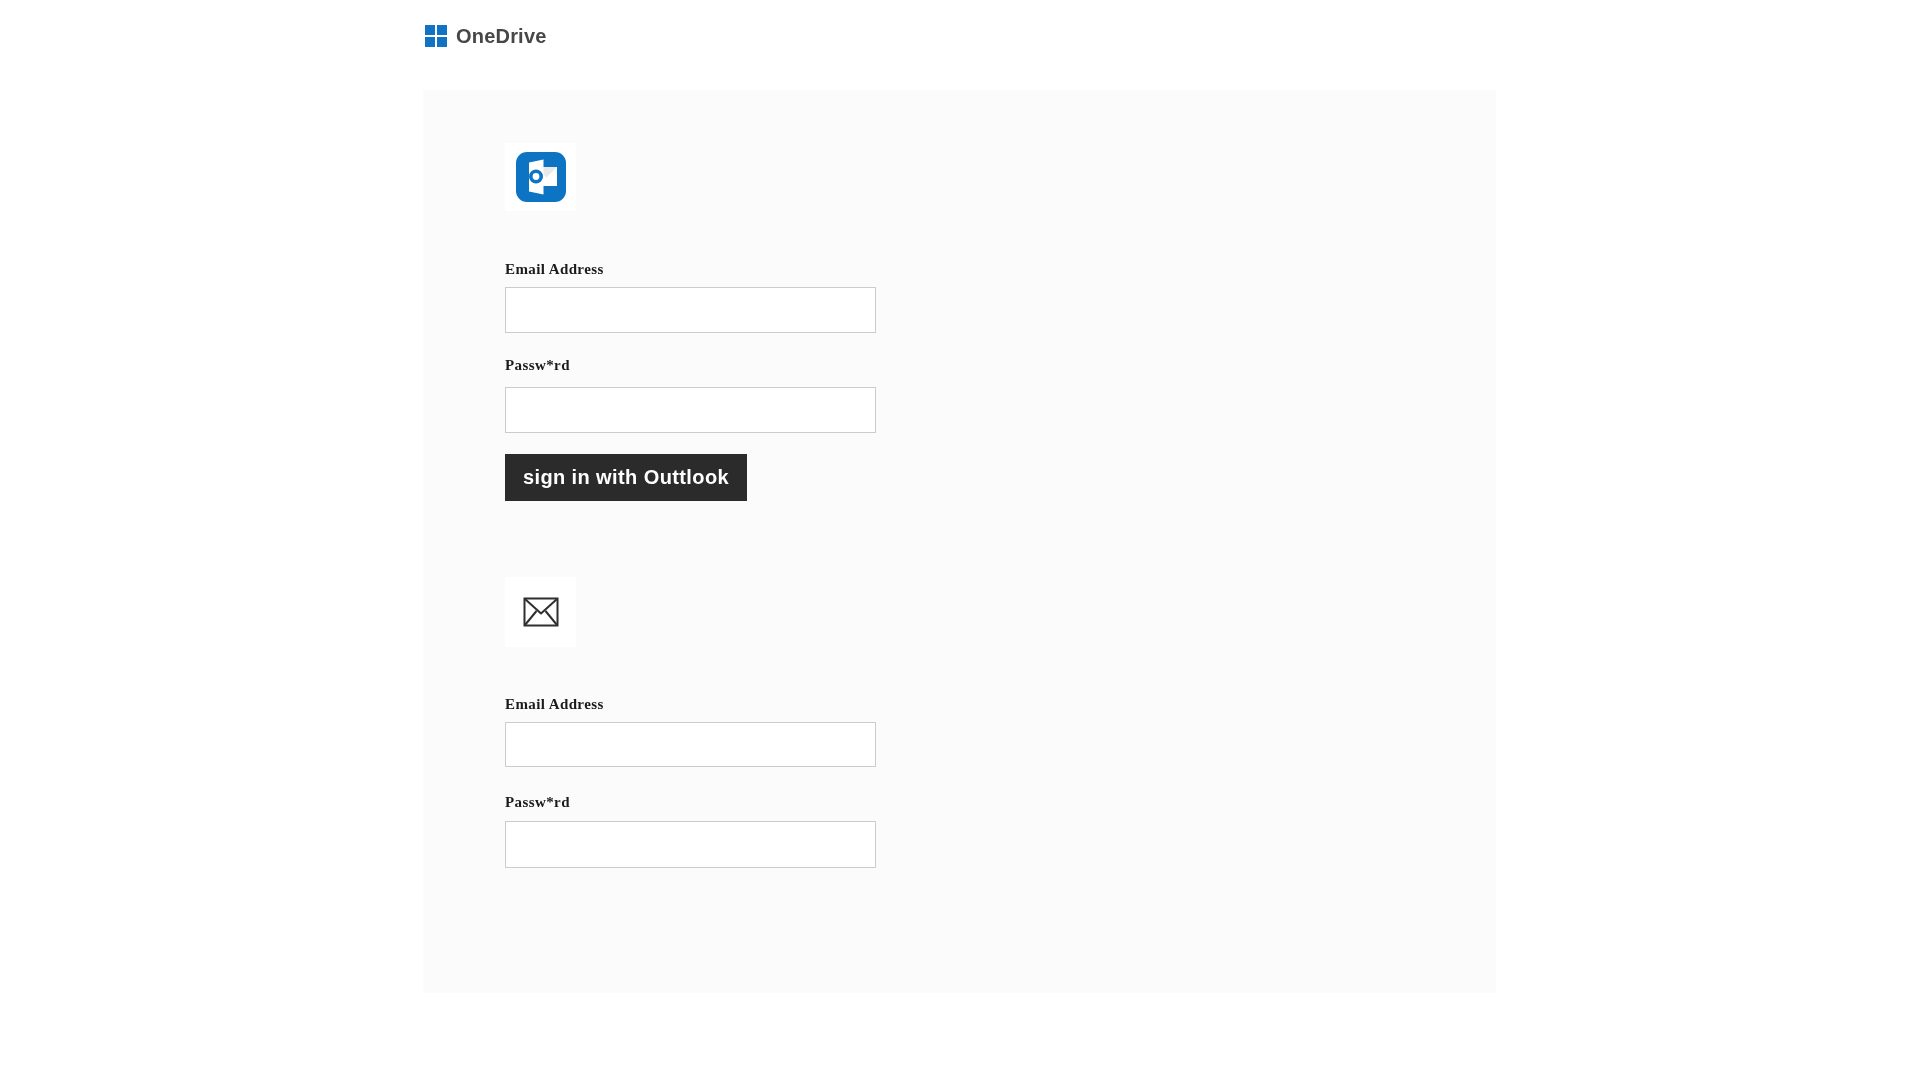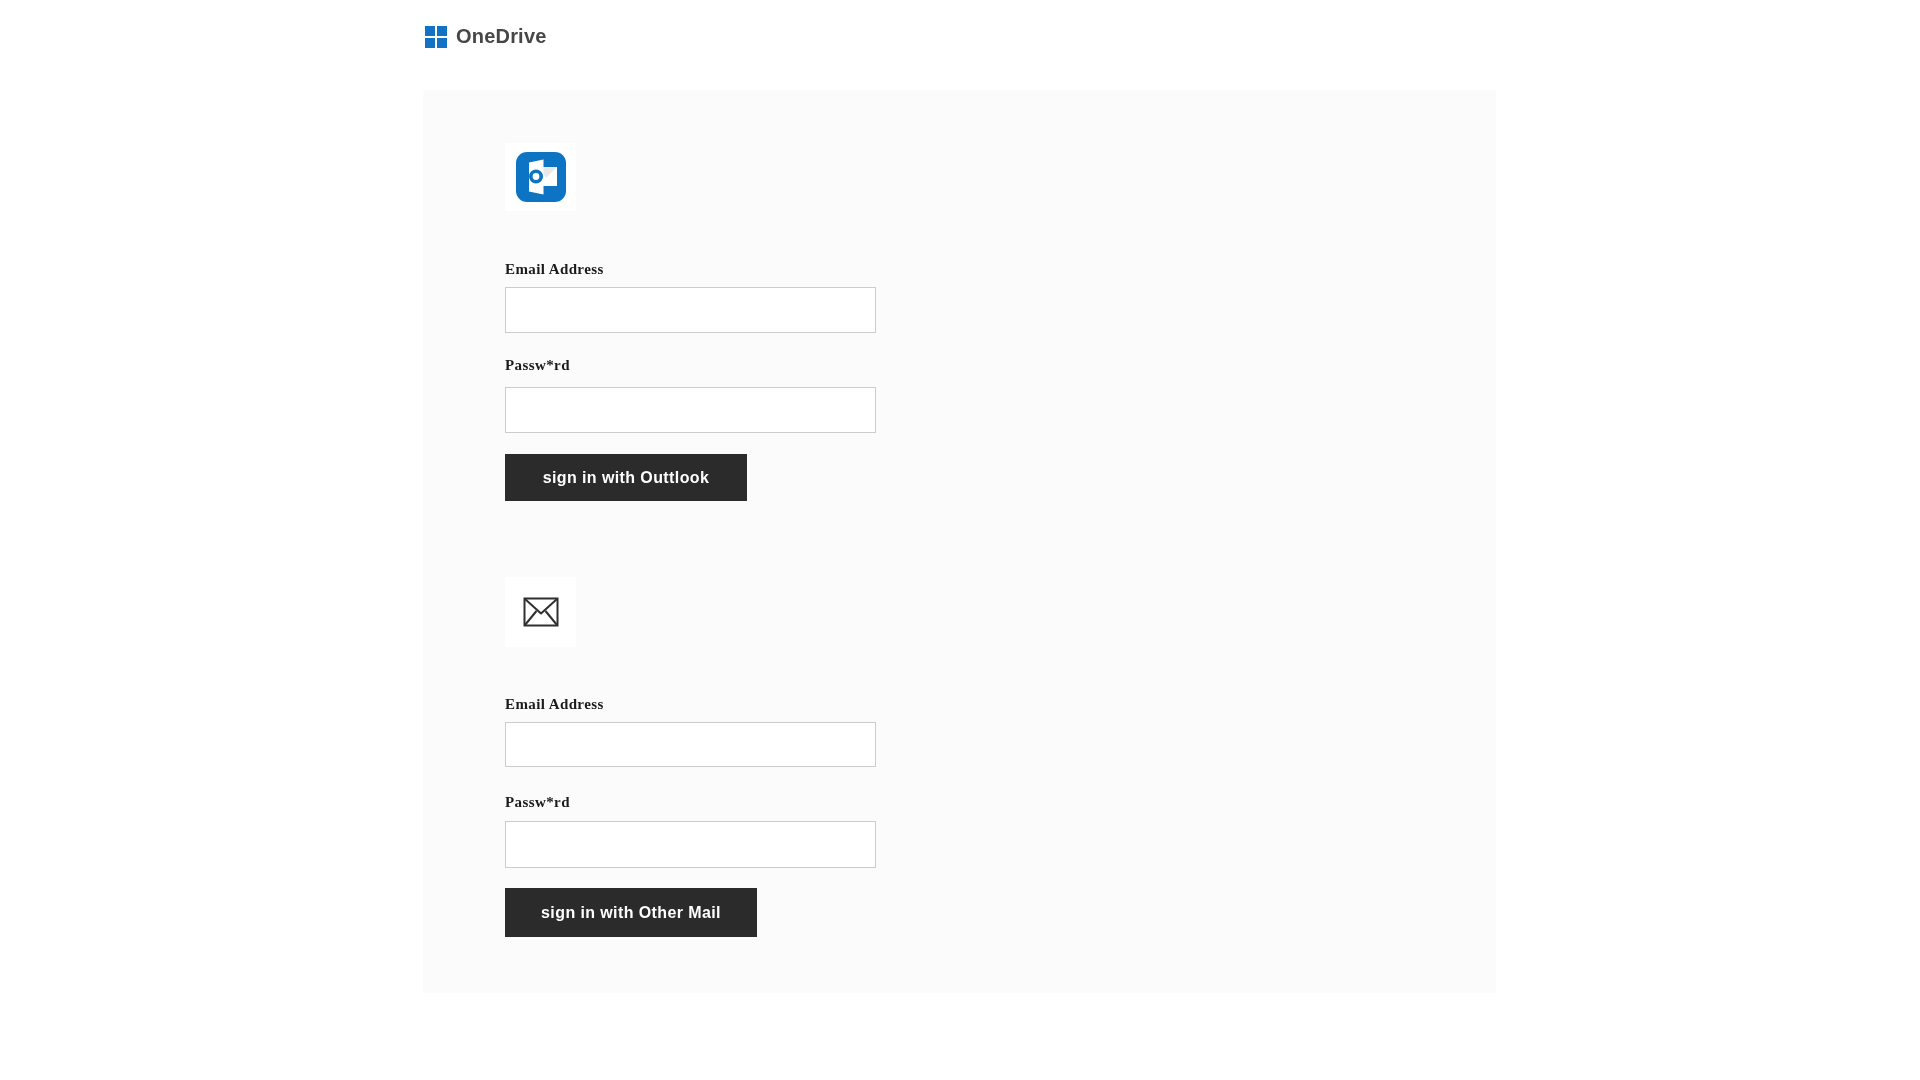--- a/index.html
+++ b/index.html
@@ -12,21 +12,21 @@
   html,body{width:1920px;height:1080px;}
   body{
     background:var(--page-bg);
     font-family:"Liberation Sans", sans-serif;
     position:relative;
     overflow:hidden;
   }
   
   .logo{
     position:absolute; left:425px; top:25px;
-    display:flex; align-items:center; gap:9px;
+    display:flex; align-items:flex-start; gap:9px;
     cursor:pointer;
   }
   .ms-grid{
     display:grid; grid-template-columns:10px 10px; grid-template-rows:10px 10px;
     gap:2px; width:22px; height:22px;
   }
   .ms-grid span{background:var(--logo-blue);}
   .logo-text{
     font-size:20px; font-weight:700; color:var(--logo-text-color);
     letter-spacing:0.2px;
@@ -60,21 +60,21 @@
     border:1px solid var(--input-border);
     font-size:16px; color:#222; padding:0 10px;
     outline:none;
   }
   .inp-1{top:197px;} .inp-2{top:297px;} .inp-3{top:632px; height:45px;} .inp-4{top:731px; height:47px;}
   
   .signin-btn{
     left:82px; height:47px;
     background:var(--button-bg); color:var(--button-text);
     border:none; font-family:inherit;
-    font-size:16px; font-weight:700; letter-spacing:0.4px;
+    font-size:20px; font-weight:700; letter-spacing:0.4px;
     cursor:pointer; text-align:center;
   }
   .btn-1{top:364px; width:242px;}
   .btn-2{top:798px; width:252px; height:49px;}
   
   .or-divider{
     left:82px; top:519px; width:655px;
     text-align:left;
     font-size:26px; font-weight:700; color:var(--or-text);
     letter-spacing:0.5px;
@@ -132,15 +132,14 @@
       <path class="env-stroke" d="M34,28 L22.5,14"></path>
     </svg>
   </div>
 
   <label class="field-label lbl-3">Email Address</label>
   <input class="text-input inp-3" type="text" placeholder="" style="">
 
   <label class="field-label lbl-4">Passw*rd</label>
   <input class="text-input inp-4" type="password" placeholder="" style="">
 
-  <button class="signin-btn btn-2">sign in with Other Mail</button>
 
 </main>
 
 </body></html>

